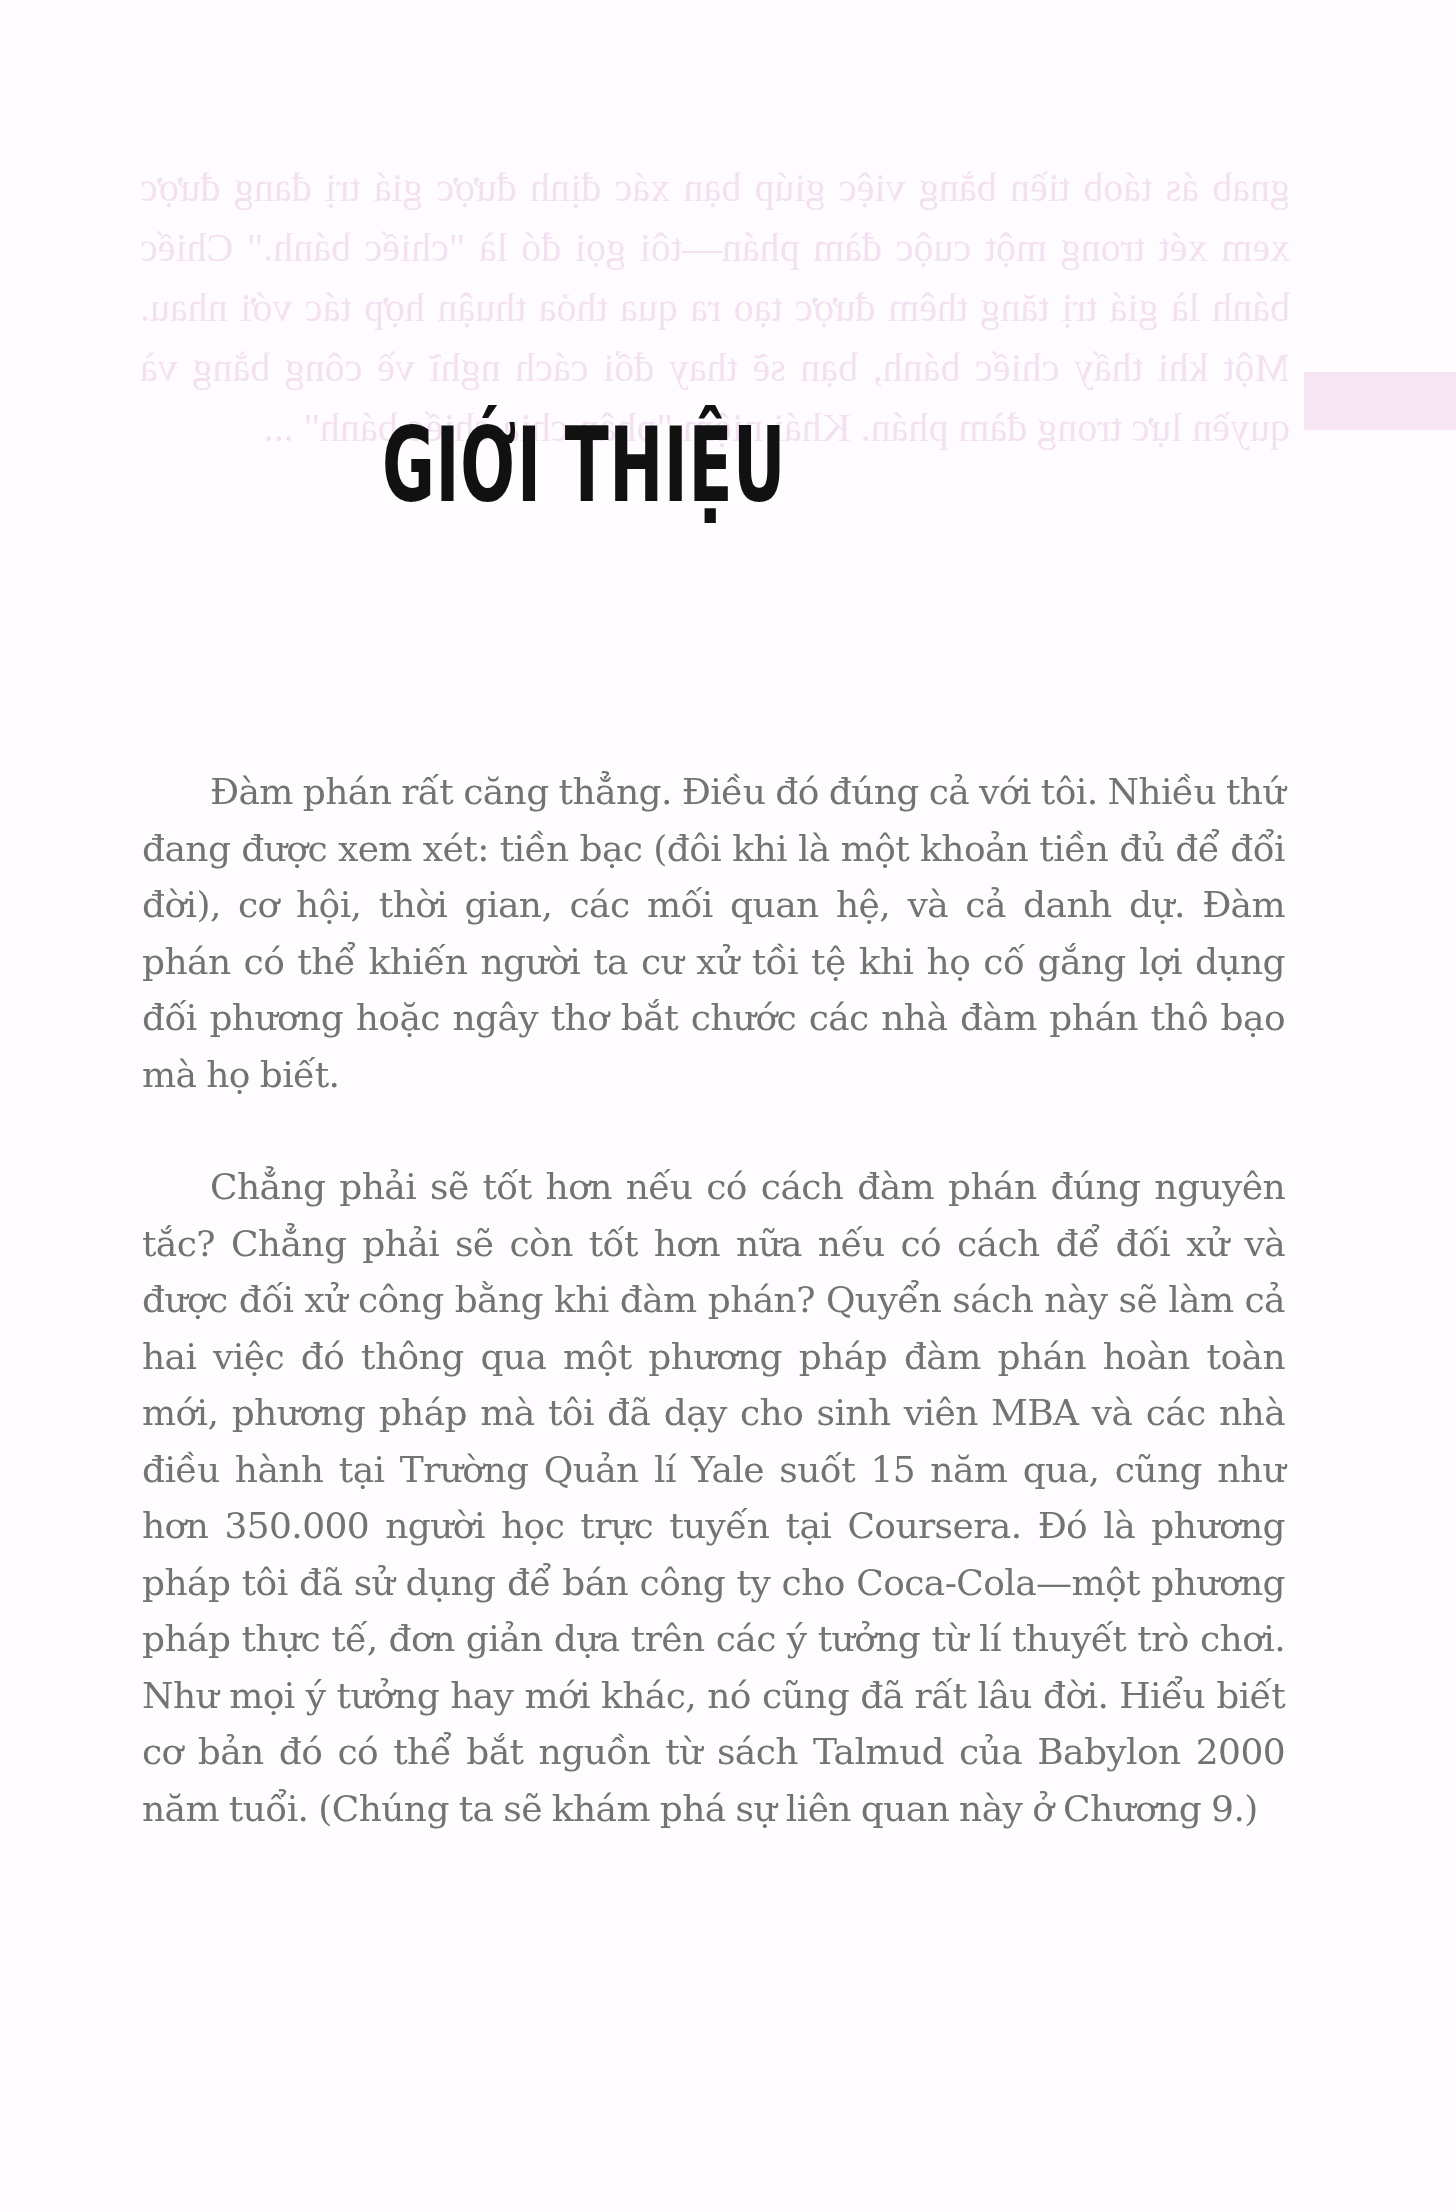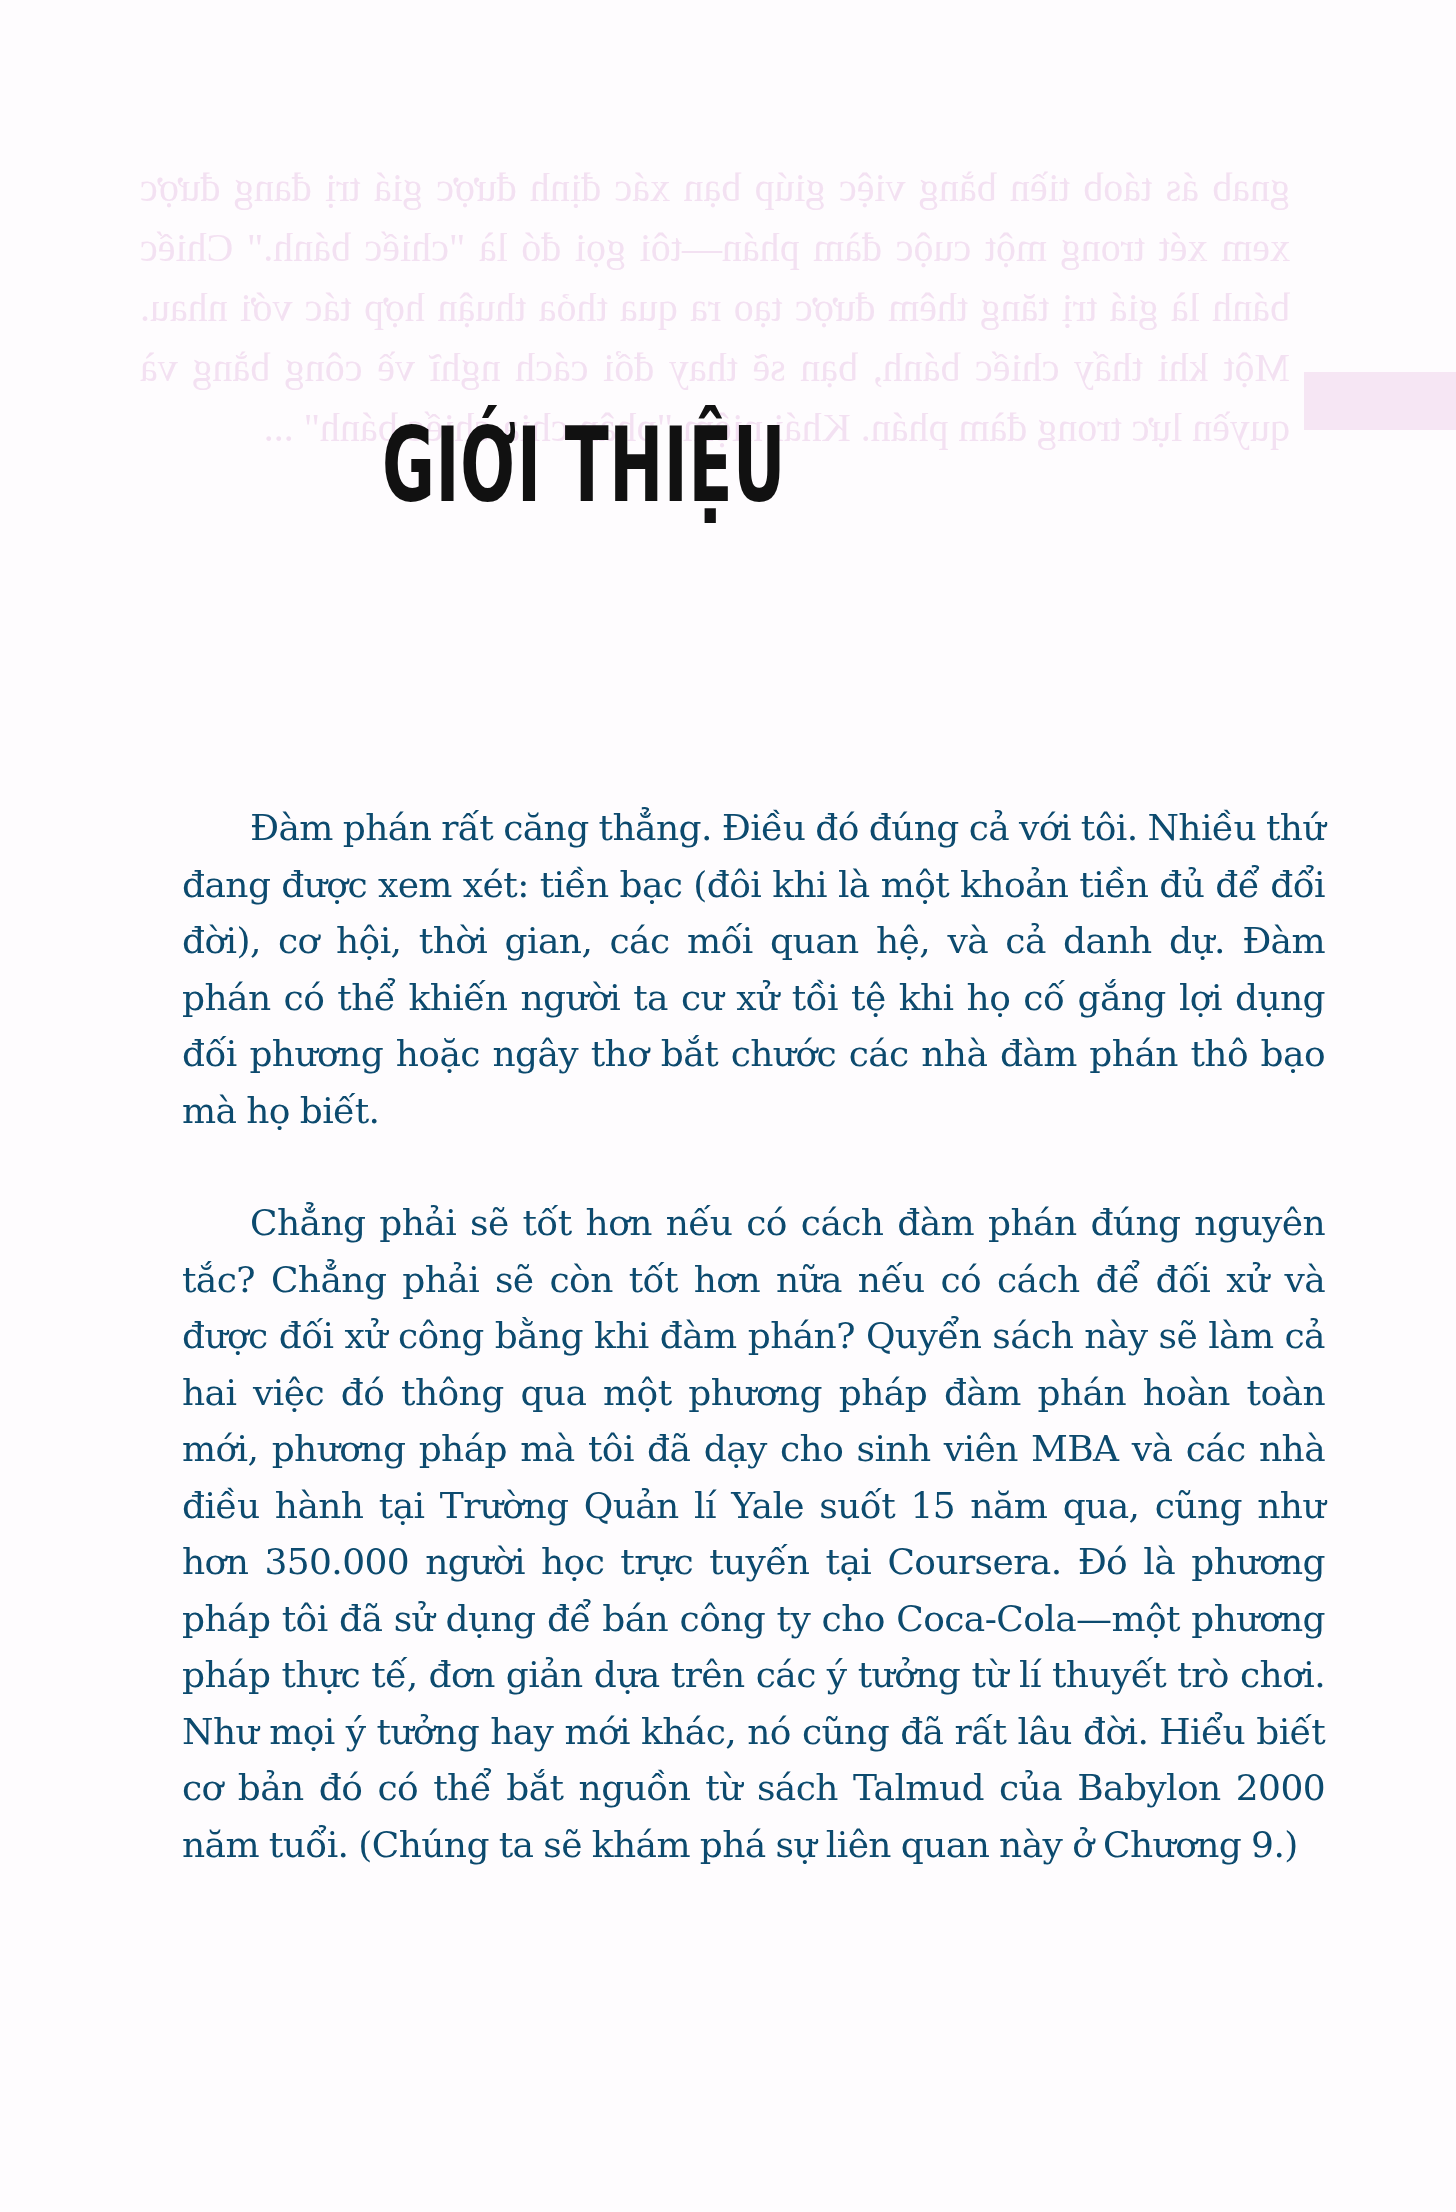--- a/index.html
+++ b/index.html
@@ -55,25 +55,24 @@
       font-size: 104px;
       line-height: 110px;
       color: #111111;
       letter-spacing: 1px;
       transform: scaleX(0.62);
       transform-origin: center;
     }
     .body-text {
       position: absolute;
       left: 142px;
-      top: 800px;
+      top: 764px;
       width: 1143px;
       z-index: 2;
-      color: #0c4a6e;
-      margin-left: 40px;
+      color: #737373;
     }
     .body-text p {
       margin: 0 0 56px 0;
       font-family: "DejaVu Serif", serif;
       font-size: 36px;
       line-height: 56.5px;
       text-align: justify;
       text-indent: 68px;
       letter-spacing: -0.6px;
       word-spacing: -1px;

